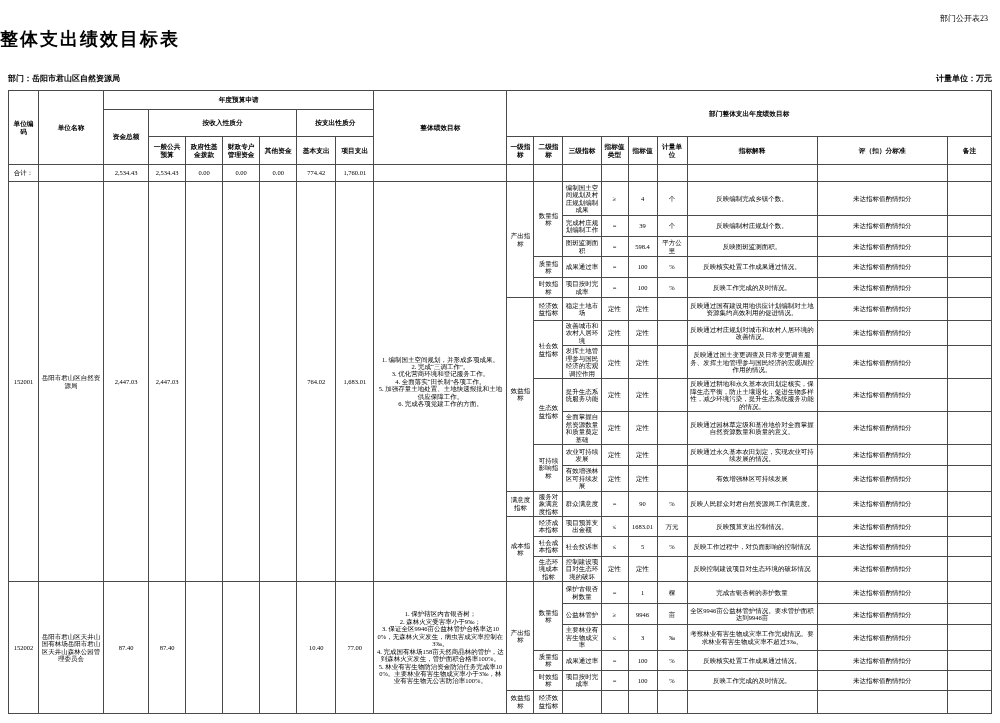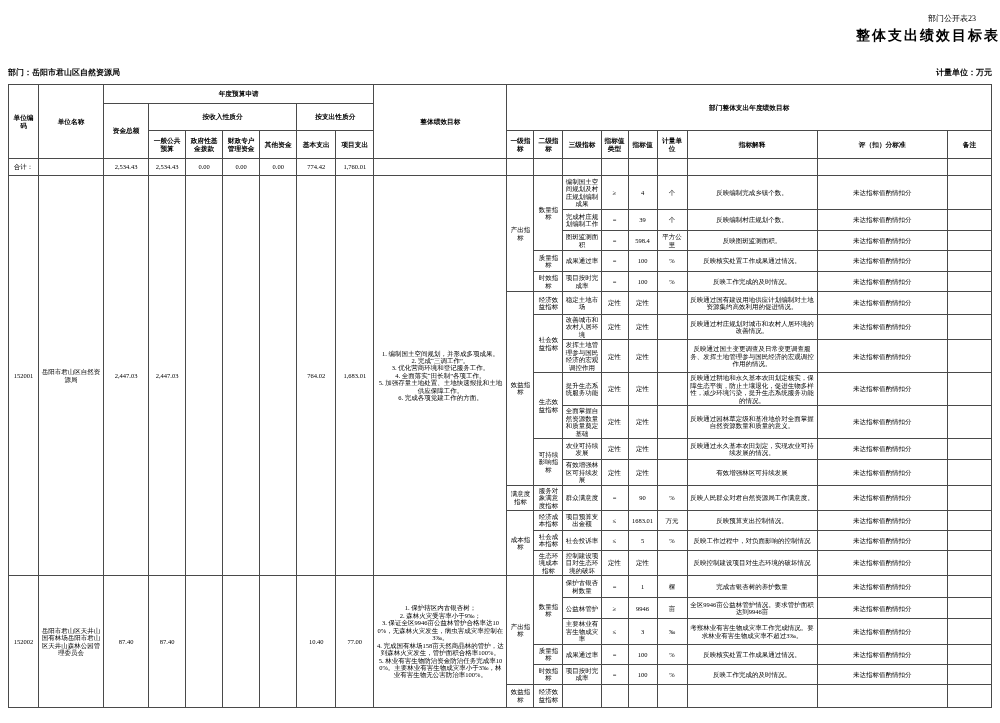--- a/index.html
+++ b/index.html
@@ -5,24 +5,24 @@
   html,body{margin:0;padding:0;background:#888;}
   .page{
     position:relative;
     width:1000px;height:723px;
     background:#ffffff;
     font-family:"Liberation Serif","DejaVu Serif",serif;
     color:#000;
     overflow:hidden;
     box-sizing:border-box;
   }
-  .corner{position:absolute;top:13px;right:24px;font-size:8px;}
+  .corner{position:absolute;top:13px;right:12px;font-size:8px;}
   .title{
-    text-align:right;margin:0;padding-top:27px;
-    font-size:14px;font-weight:bold;letter-spacing:2px;
+    text-align:left;margin:0;padding-top:27px;
+    font-size:18px;font-weight:bold;letter-spacing:2px;
   }
   .meta{
     display:flex;justify-content:space-between;align-items:center;
     margin:22px 8px 6px 8px;font-size:8px;font-weight:bold;
   }
   table.main{
     margin:0 8px;width:984px;
     border-collapse:collapse;table-layout:fixed;
     font-size:6.5px;line-height:1.15;
   }

